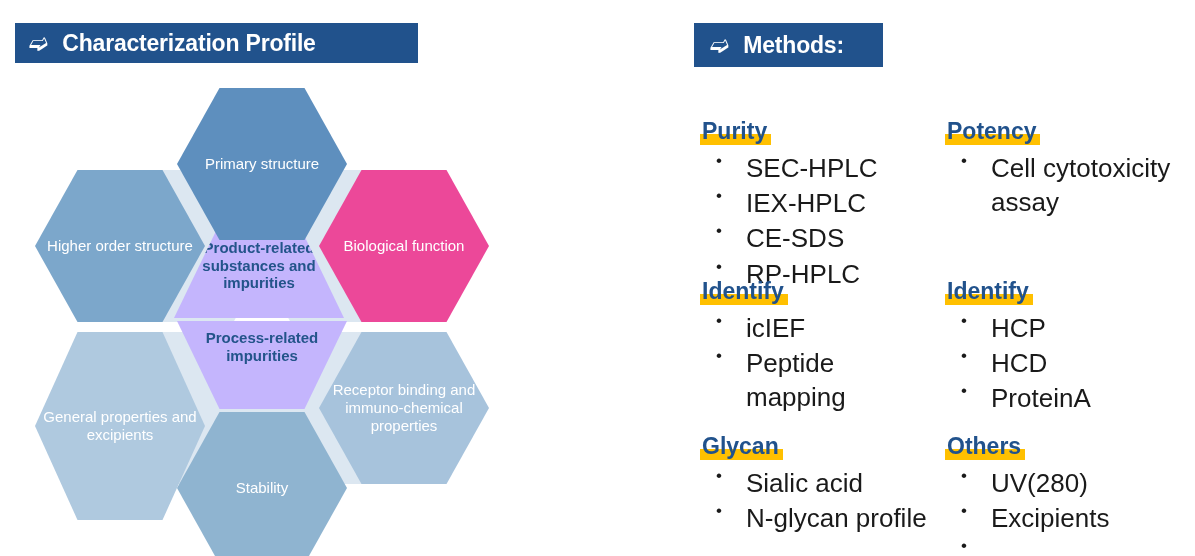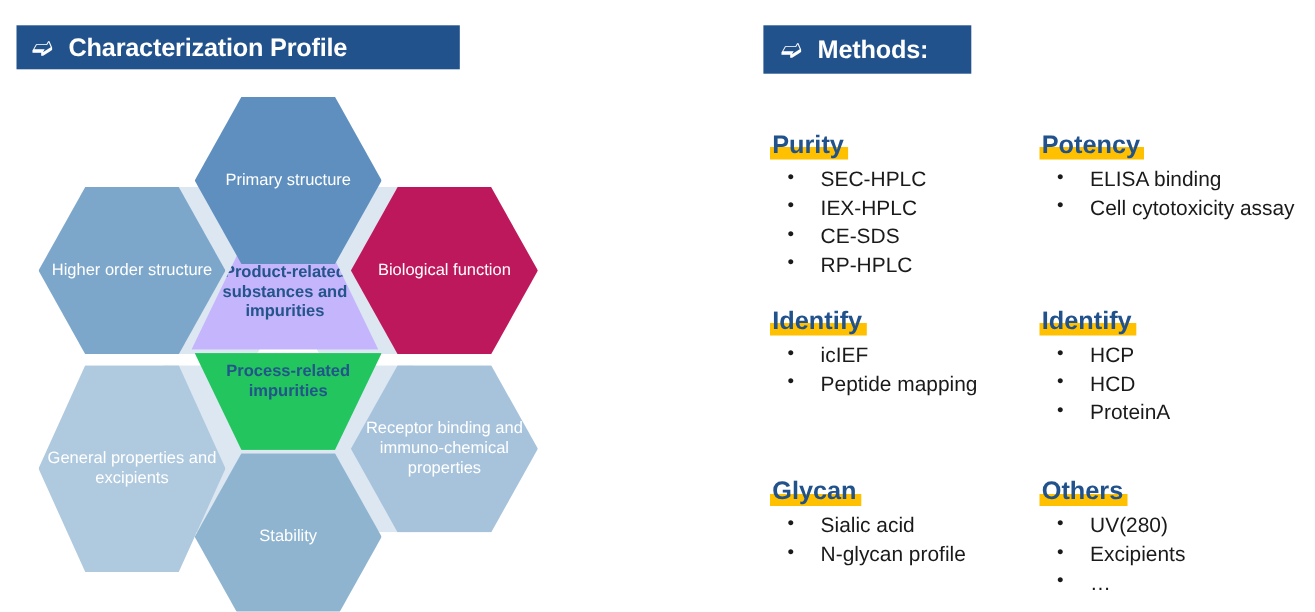--- a/index.html
+++ b/index.html
@@ -78,37 +78,37 @@
     padding: 0 6px;
   }
   .hex.center .lbl {
     color: #23548A;
     font-weight: bold;
   }
 
   
   #hex-primary      { left: 159px; top: 6px;   width: 170px; height: 152px; background: #5E8FBE; text-align: right; }
   #hex-higher       { left: 17px;  top: 88px;  width: 170px; height: 152px; background: #7CA7CB; }
-  #hex-biological   { left: 301px; top: 88px;  width: 170px; height: 152px; background: #be185d; }
+  #hex-biological   { left: 301px; top: 88px;  width: 170px; height: 152px; background: #ec4899; }
   #hex-general      { left: 17px;  top: 250px; width: 170px; height: 188px; background: #AFC9DF; }
   #hex-receptor     { left: 301px; top: 250px; width: 170px; height: 152px; background: #A7C3DC; }
   #hex-stability    { left: 159px; top: 330px; width: 170px; height: 152px; background: #8FB4D0; }
 
   
   #hex-center-top {
     left: 156px; top: 148px; width: 170px; height: 88px;
     background: #c4b5fd;
     -webkit-clip-path: polygon(25% 0%, 75% 0%, 100% 100%, 0% 100%);
     clip-path: polygon(25% 0%, 75% 0%, 100% 100%, 0% 100%);
     align-items: flex-start;
     padding-top: 9px;
   }
   #hex-center-bottom {
     left: 159px; top: 239px; width: 170px; height: 88px;
-    background: #22c55e;
+    background: #c4b5fd;
     -webkit-clip-path: polygon(0% 0%, 100% 0%, 75% 100%, 25% 100%);
     clip-path: polygon(0% 0%, 100% 0%, 75% 100%, 25% 100%);
     align-items: flex-start;
     padding-top: 8px;
   }
 
   
   .wedge {
     position: absolute;
     background: #DCE7F1;
@@ -140,21 +140,21 @@
     white-space: nowrap;
     margin-top: 24px;
   }
   .method-list {
     margin: 6px 0 0 0;
     padding: 0;
     list-style: none;
   }
   .method-list li {
     position: relative;
-    font-size: 19px;
+    font-size: 26px;
     line-height: 1.32;
     color: #1a1a1a;
     padding-left: 46px;
     margin-bottom: 1px;
   }
   .method-list li::before {
     content: "\2022";
     position: absolute;
     left: 16px;
     top: -1px;
@@ -230,21 +230,20 @@
       <li>SEC-HPLC</li>
       <li>IEX-HPLC</li>
       <li>CE-SDS</li>
       <li>RP-HPLC</li>
     </ul>
   </div>
 
   <div class="method-block" id="m-potency">
     <div class="method-head">Potency</div>
     <ul class="method-list">
-      <li>ELISA binding</li>
       <li>Cell cytotoxicity assay</li>
     </ul>
   </div>
 
   <div class="method-block" id="m-identify">
     <div class="method-head">Identify</div>
     <ul class="method-list">
       <li>icIEF</li>
       <li>Peptide mapping</li>
     </ul>

